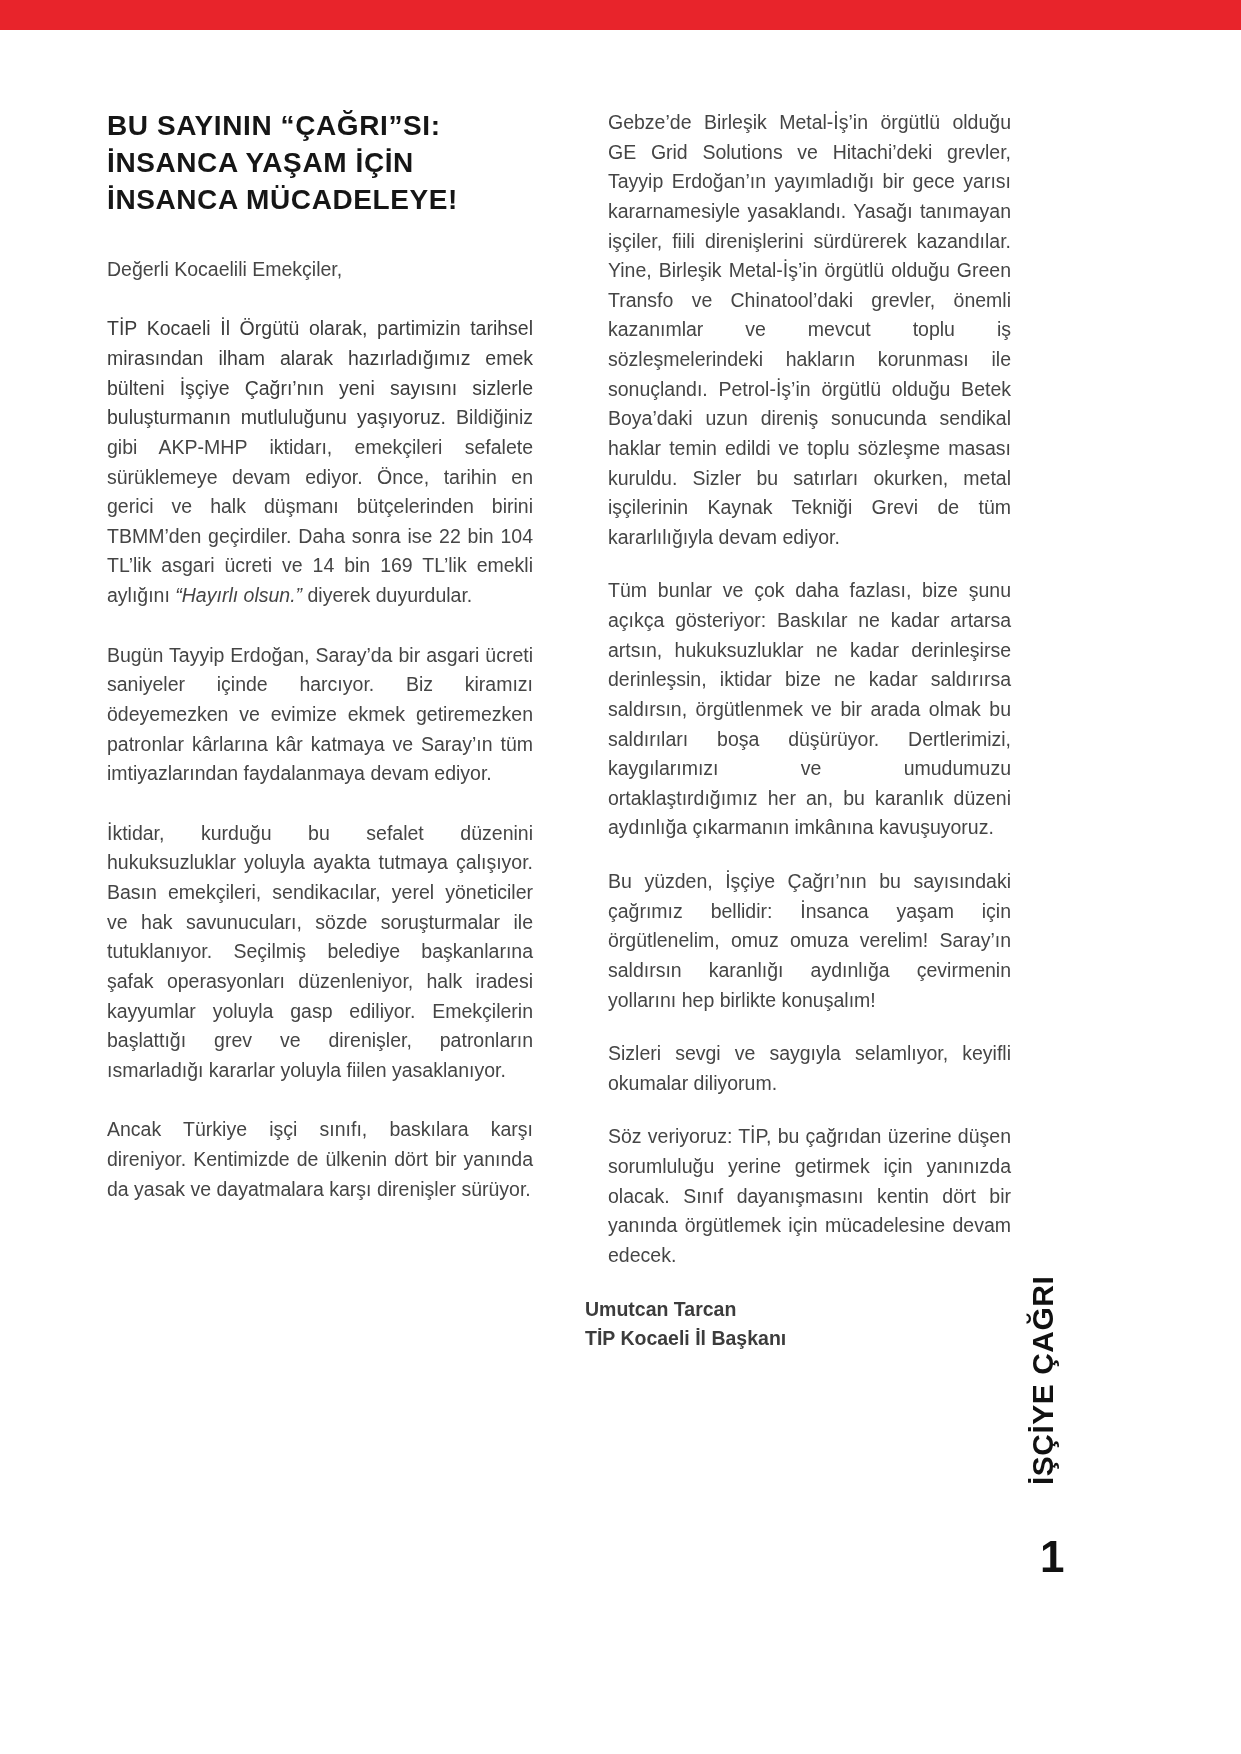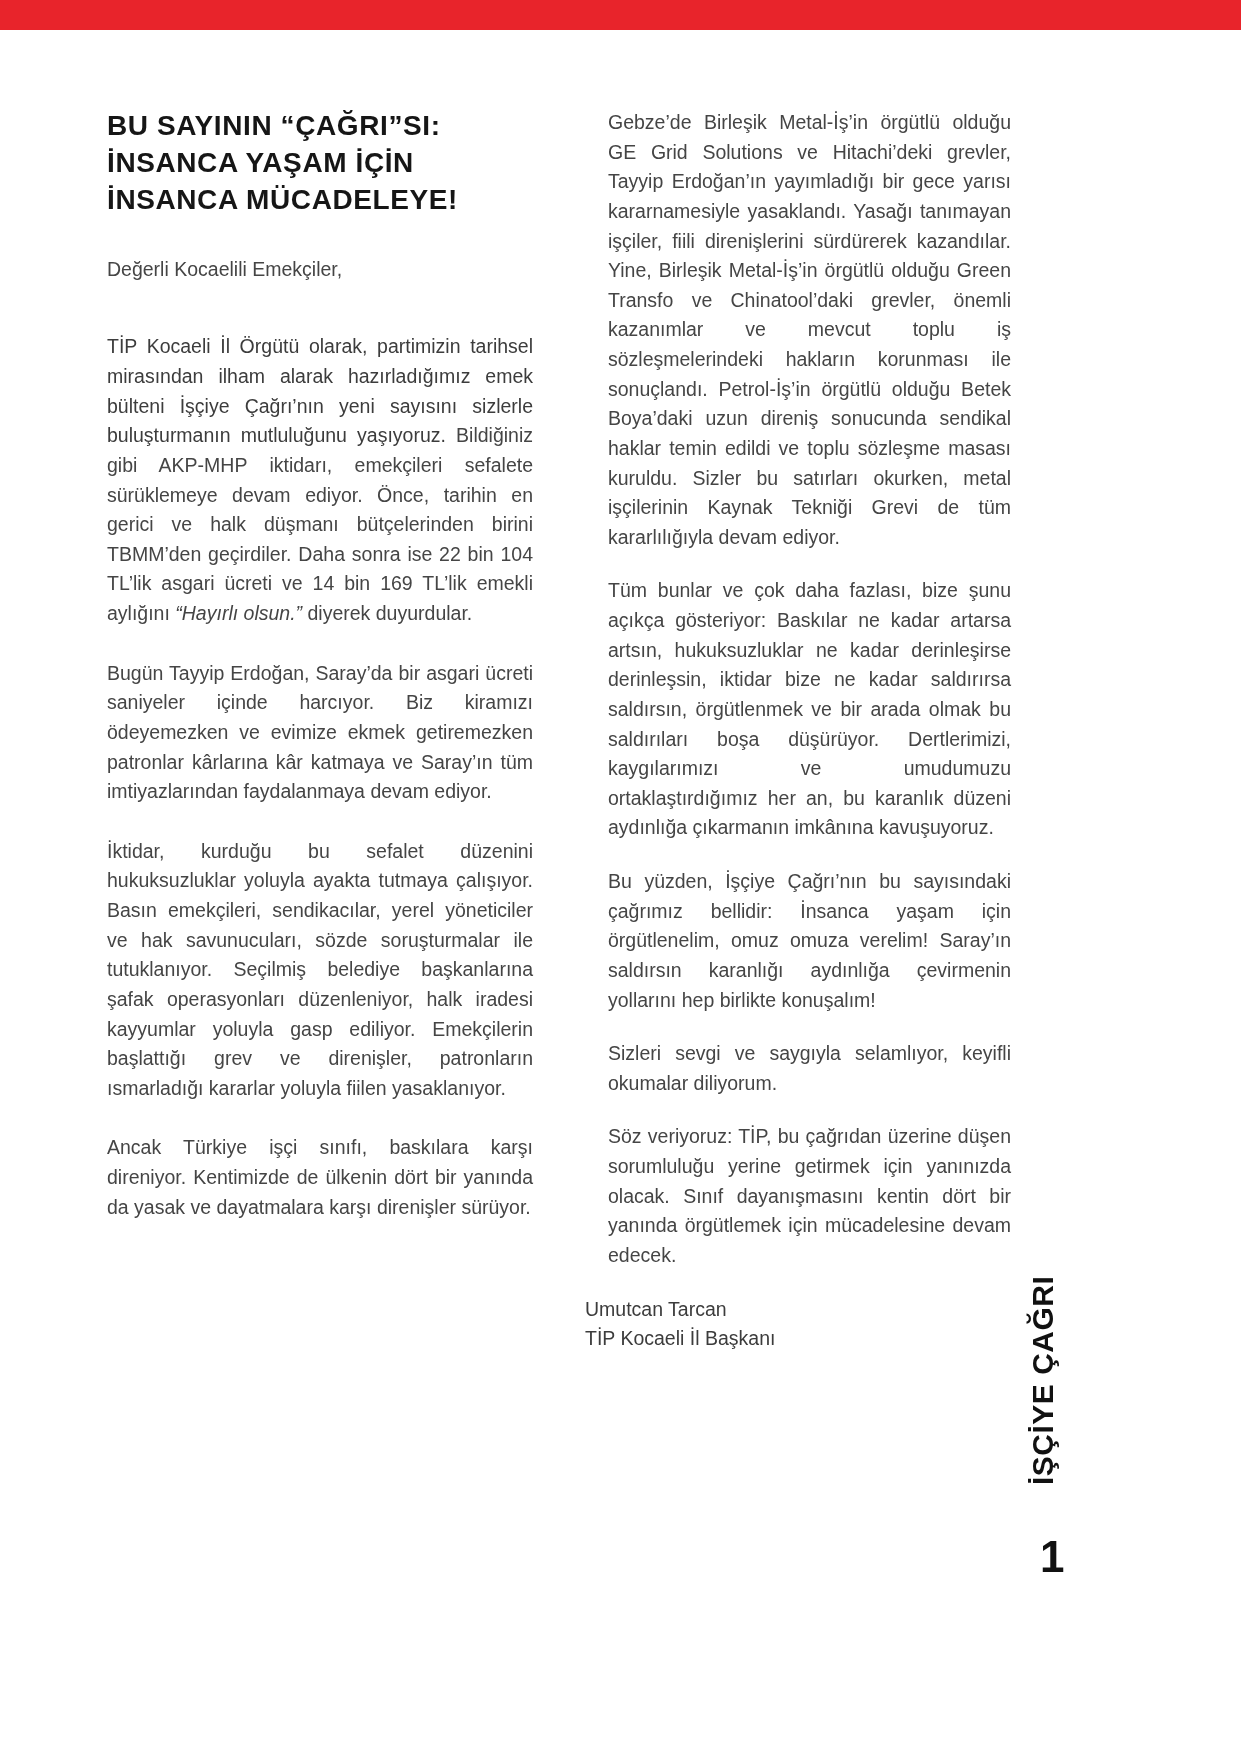--- a/index.html
+++ b/index.html
@@ -44,28 +44,28 @@
   p.body {
     font-size: 19.5px;
     line-height: 1.52;
     text-align: justify;
     margin: 0 0 30px 0;
   }
   .col-right p.body { margin-bottom: 24px; margin-left: 23px; }
   p.salutation {
     font-size: 19.5px;
     line-height: 1.52;
-    margin: 0 0 48px 0;
+    margin: 0 0 30px 0;
   }
   .bold-run { font-weight: normal; color: #3c3c3c; }
   .italic-run { font-style: italic; }
   .signature {
     font-size: 19.5px;
     line-height: 1.5;
-    font-weight: normal;
+    font-weight: bold;
     color: #3c3c3c;
     margin: 4px 0 12px 0;
   }
   .signature span { display: block; }
   .side-label {
     position: absolute;
     left: 1026px;
     top: 1290px;
     height: 195px;
     writing-mode: vertical-rl;

